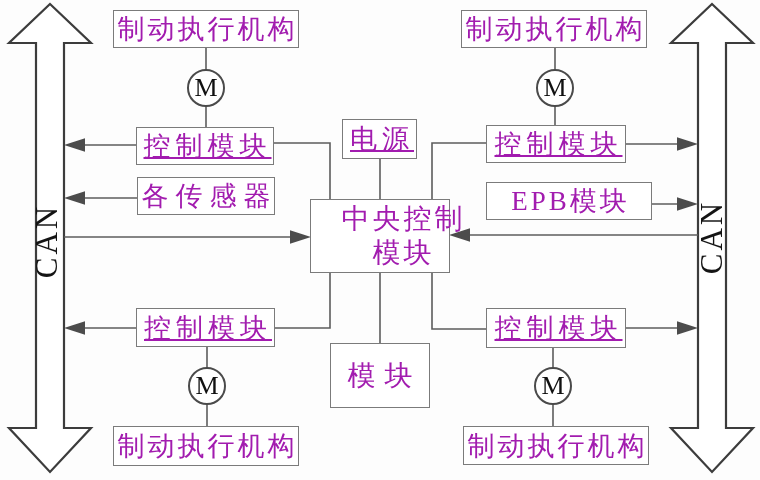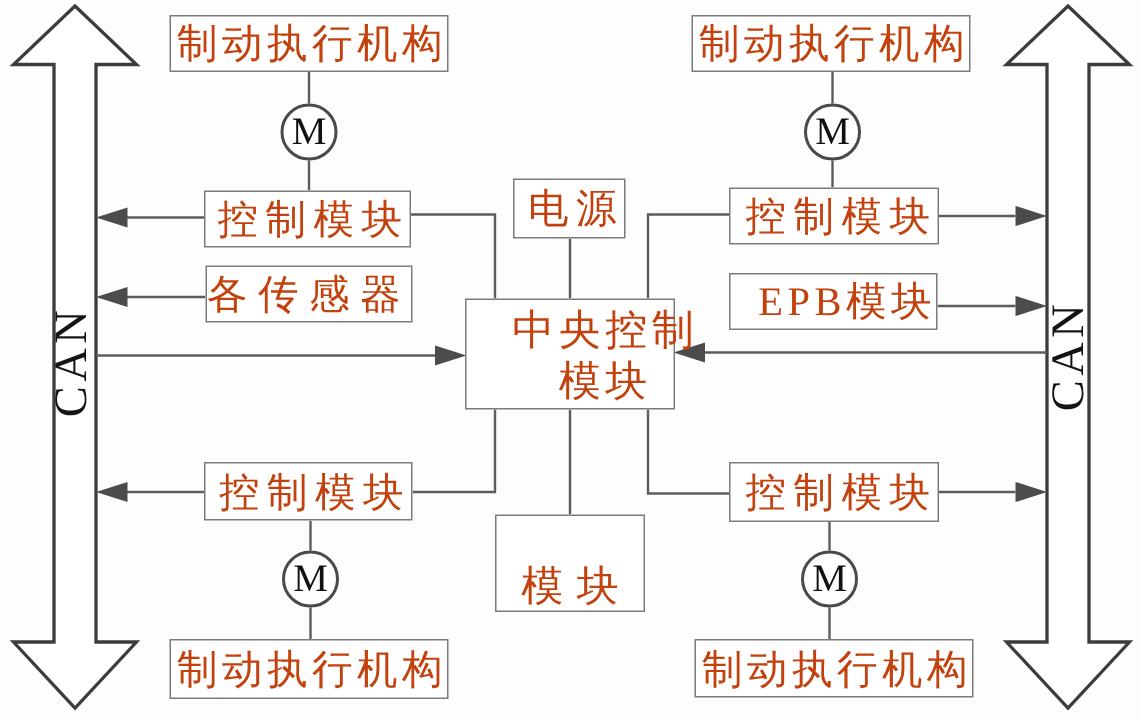--- a/index.html
+++ b/index.html
@@ -3,28 +3,28 @@
 <meta charset="utf-8">
 <style>
   html,body{margin:0;padding:0;background:#ffffff;}
   #stage{
     position:relative;width:760px;height:480px;background:#fdfdfd;overflow:hidden;
     font-family:"Liberation Serif","DejaVu Serif",serif;
   }
   #wires{position:absolute;left:0;top:0;width:760px;height:480px;}
   .box{
     position:absolute;background:#ffffff;border:1.5px solid #7b7b7b;
-    display:flex;align-items:center;justify-content:flex-end;
-    color:#c2410c;box-sizing:border-box;
+    display:flex;align-items:center;justify-content:center;
+    color:#a21caf;box-sizing:border-box;
   }
   .box span{display:block;white-space:nowrap;}
   .one-line{font-size:27px;}
   .two-line{flex-direction:column;font-size:28px;}
   .ls3{letter-spacing:3px;text-indent:3px;}
-  .ls5{letter-spacing:5px;text-indent:5px;}
+  .ls5{letter-spacing:5px;text-indent:5px;text-decoration:underline;}
   .ls7{letter-spacing:7px;text-indent:7px;}
   .ls9{letter-spacing:9px;text-indent:9px;}
   .motor{
     position:absolute;width:38px;height:38px;border:2px solid #4a4a4a;border-radius:50%;
     background:#ffffff;display:flex;align-items:center;justify-content:center;
     font-size:26px;color:#111;box-sizing:border-box;
   }
   .can-label{
     position:absolute;width:120px;height:34px;display:flex;align-items:center;justify-content:center;
     transform:rotate(-90deg);font-size:31px;letter-spacing:3px;color:#141414;
@@ -120,21 +120,21 @@
 
   <div class="box one-line ls3" style="left:461px;top:10px;width:186px;height:38px;">
     <span>制动执行机构</span>
   </div>
   <div class="motor" style="left:536px;top:69px;">
     <span>M</span>
   </div>
   <div class="box one-line ls5" style="left:486px;top:125px;width:140px;height:38px;">
     <span>控制模块</span>
   </div>
-  <div class="box one-line ls3" style="left:486px;top:182px;width:139px;height:38px;">
+  <div class="box one-line ls3" style="left:486px;top:182px;width:166px;height:38px;">
     <span>EPB模块</span>
   </div>
 
   <div class="box one-line ls5" style="left:136px;top:308px;width:139px;height:39px;">
     <span>控制模块</span>
   </div>
   <div class="motor" style="left:188px;top:367px;">
     <span>M</span>
   </div>
   <div class="box one-line ls3" style="left:113px;top:426px;width:186px;height:40px;">

